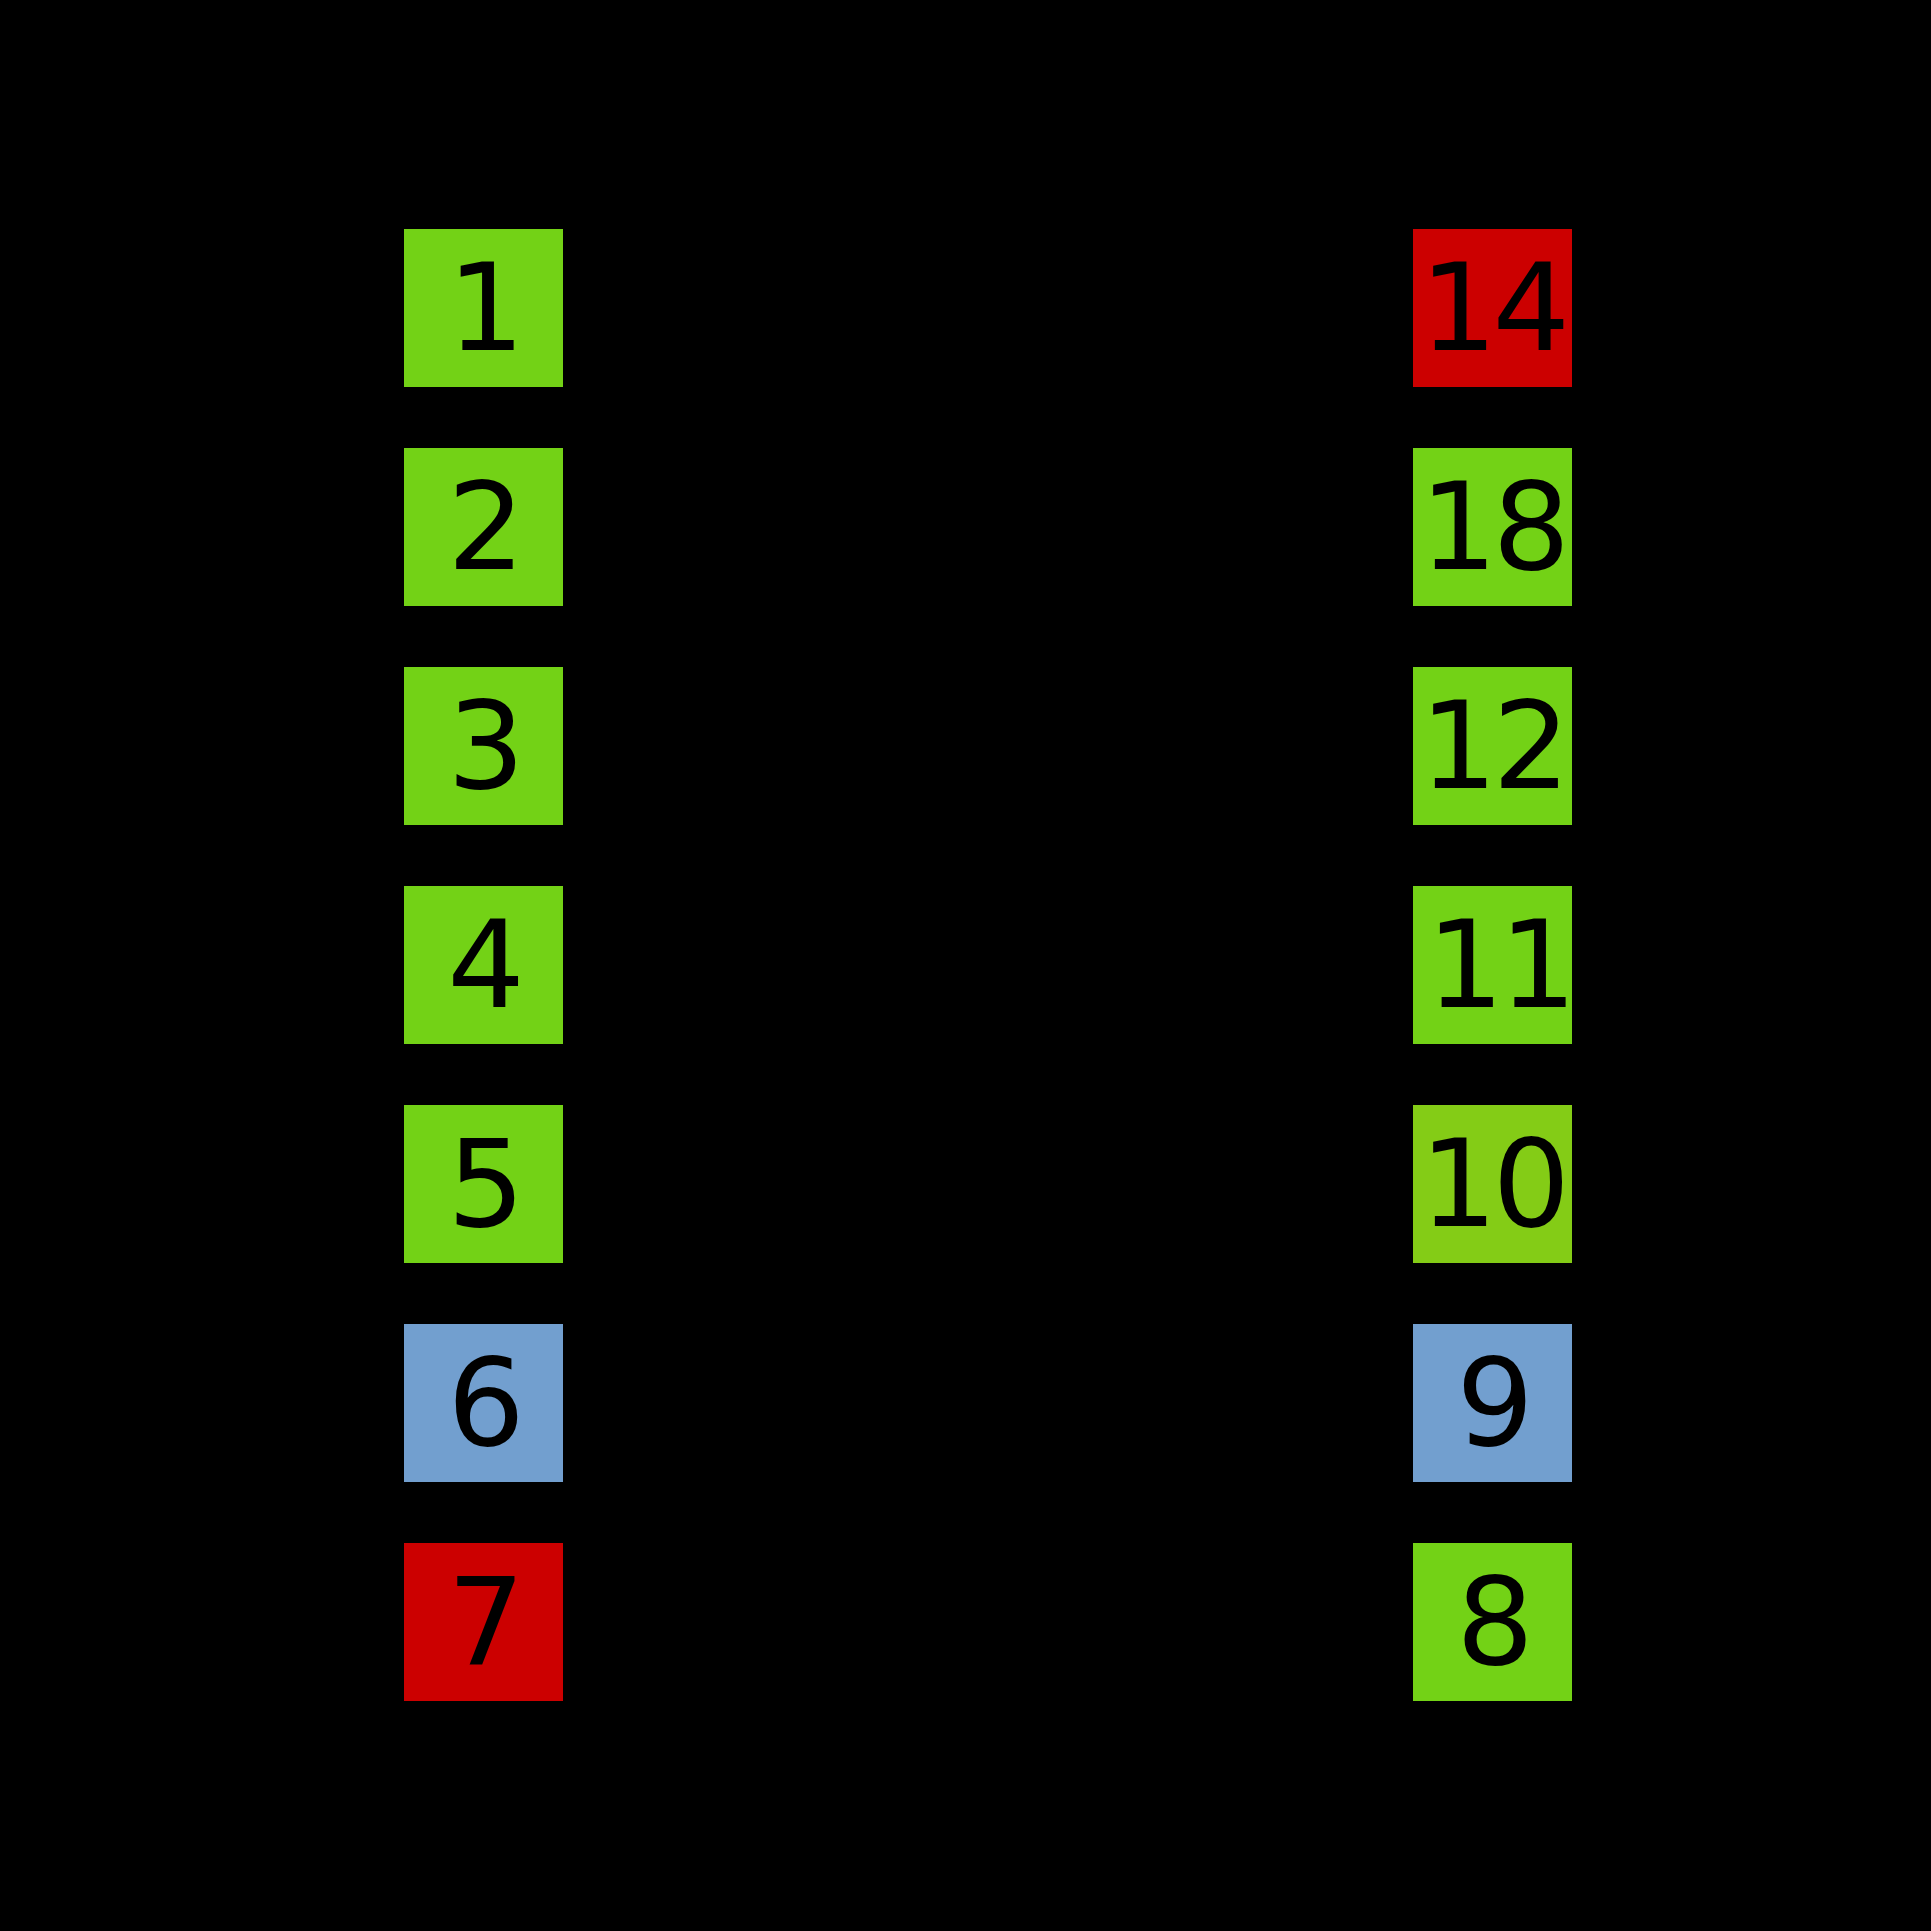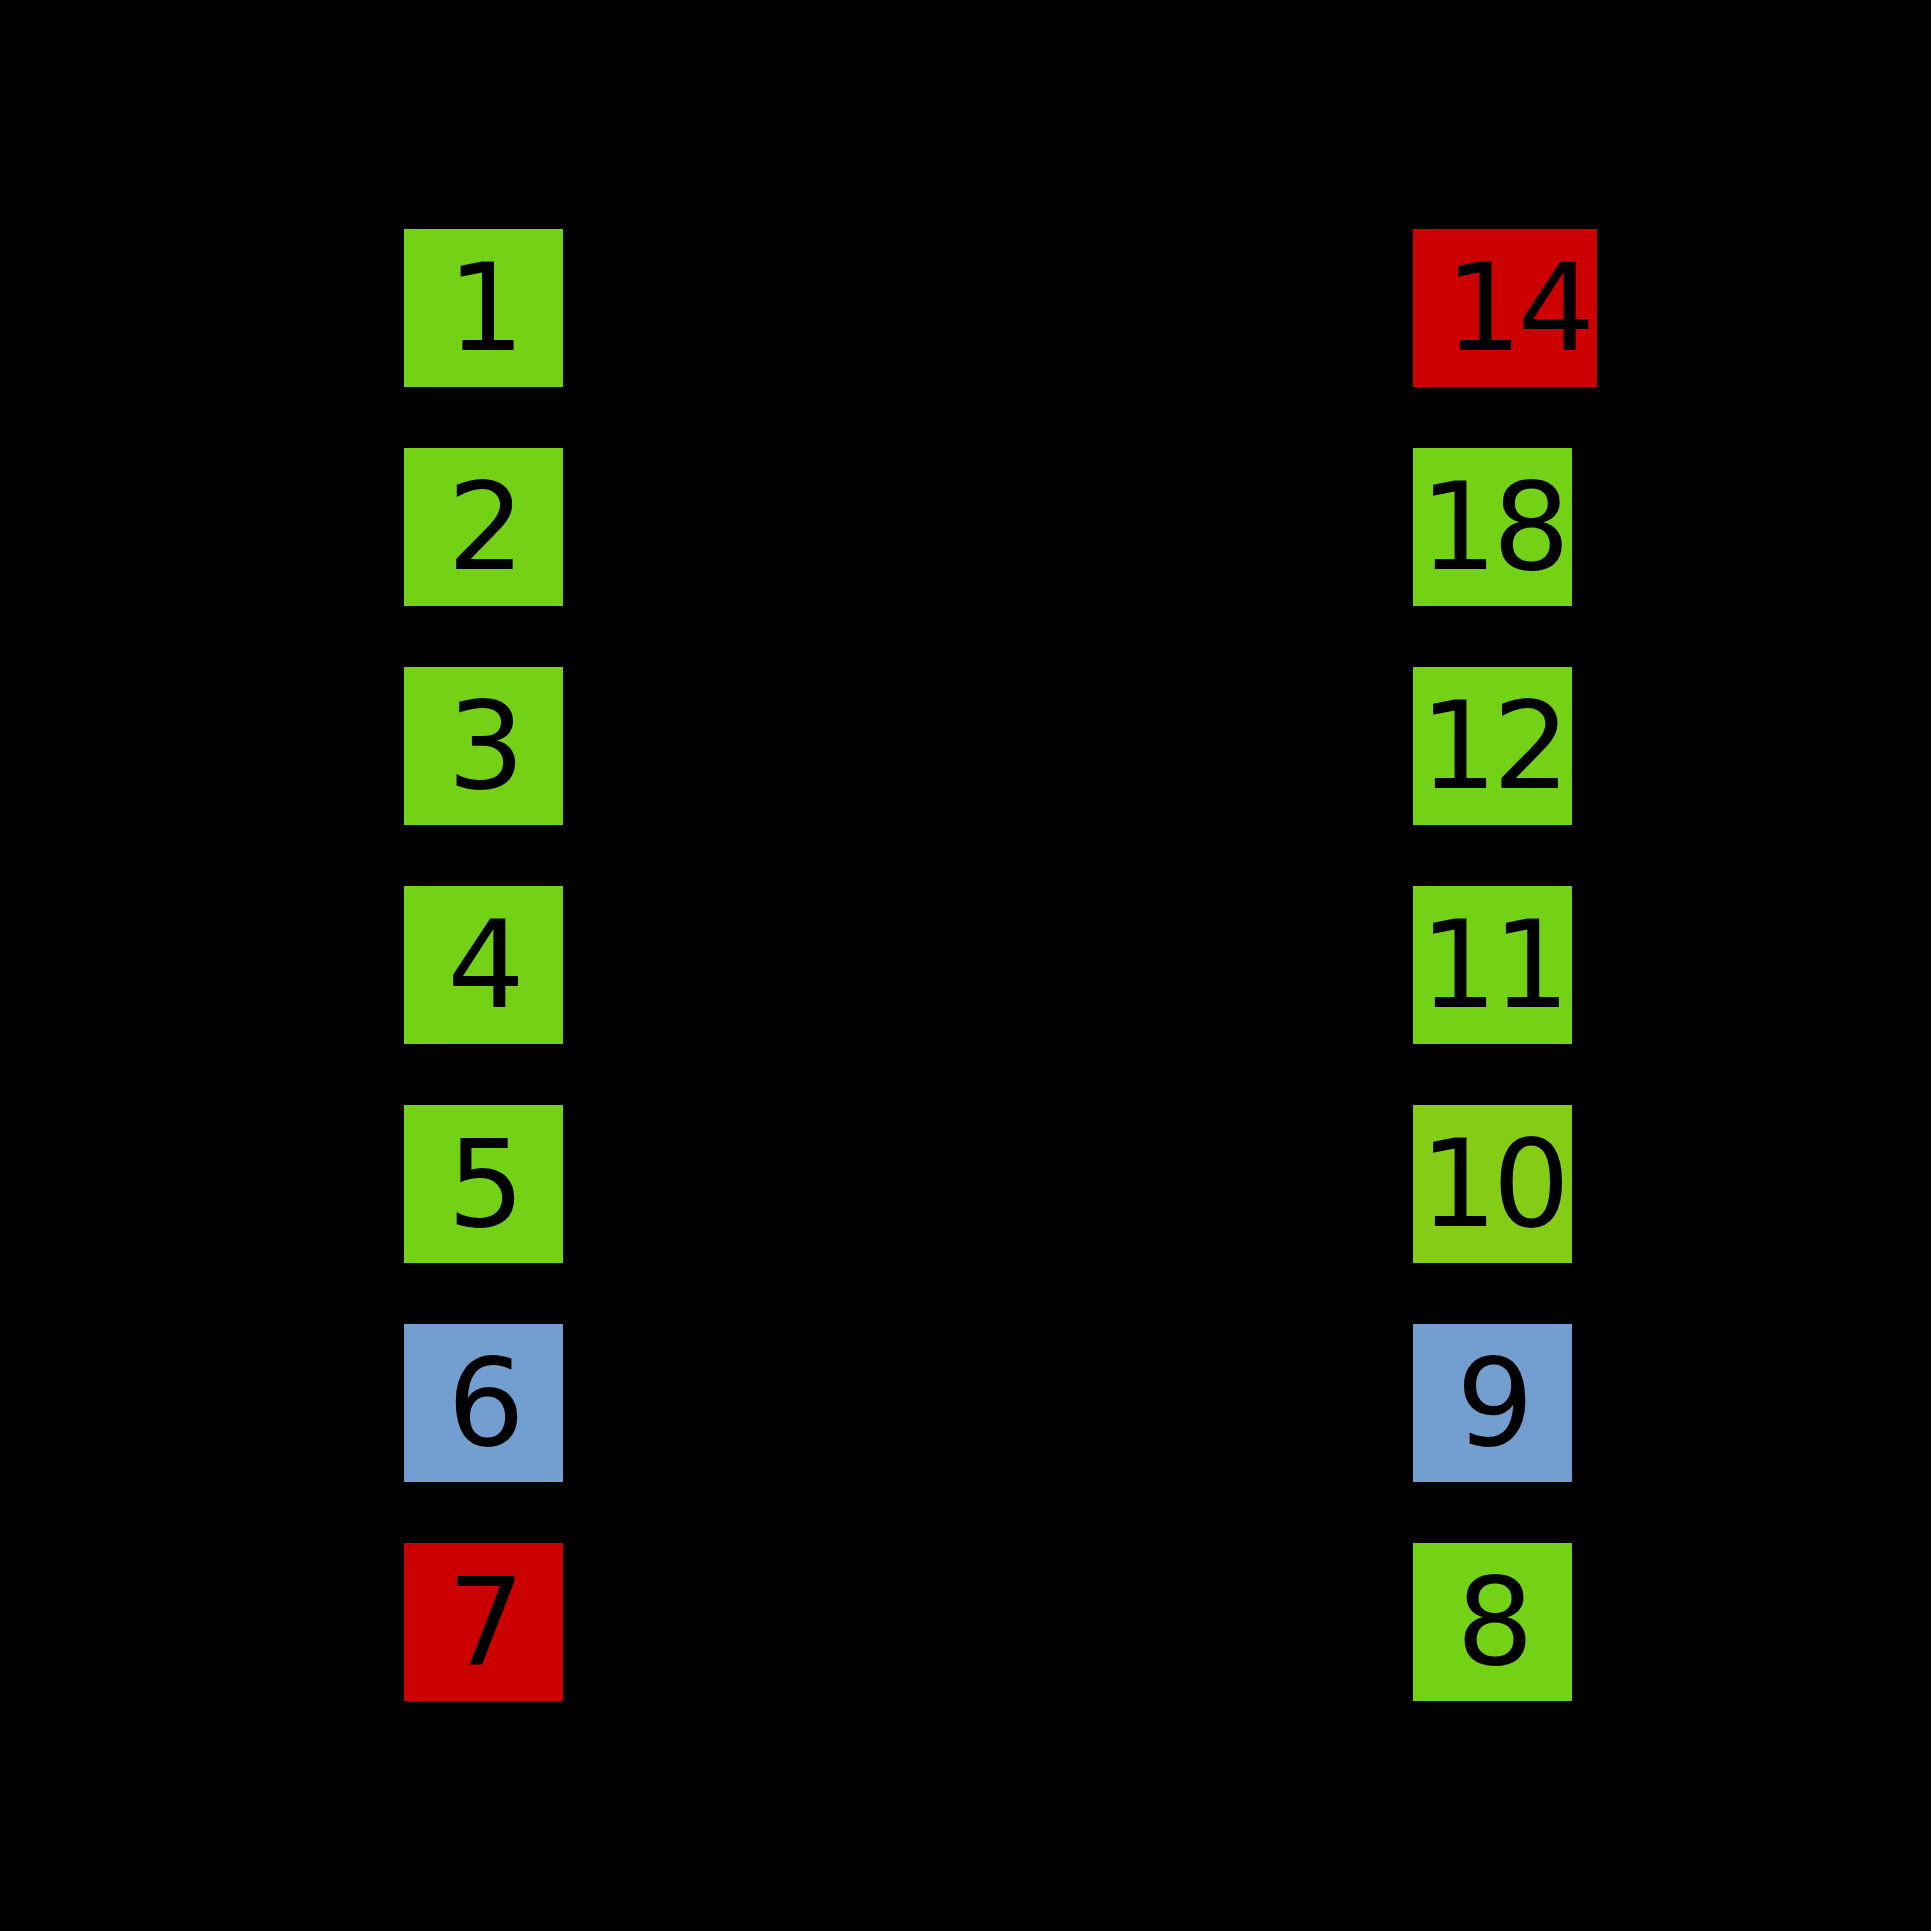--- a/index.html
+++ b/index.html
@@ -63,30 +63,30 @@
     </div>
     <div class="pin" style="background-color: rgb(114, 159, 207);">
       <span class="pin-label">6</span>
     </div>
     <div class="pin" style="background-color: rgb(204, 0, 0);">
       <span class="pin-label">7</span>
     </div>
   </div>
 
   <div class="pin-column right">
-    <div class="pin" style="background-color: rgb(204, 0, 0); padding-left: 25px;">
+    <div class="pin" style="background-color: rgb(204, 0, 0);">
       <span class="pin-label">14</span>
     </div>
     <div class="pin" style="background-color: rgb(115, 210, 22);">
       <span class="pin-label">18</span>
     </div>
     <div class="pin" style="background-color: rgb(115, 210, 22); text-align: center;">
       <span class="pin-label">12</span>
     </div>
-    <div class="pin" style="background-color: rgb(115, 210, 22);">
+    <div class="pin" style="background-color: rgb(115, 210, 22); justify-content: flex-end;">
       <span class="pin-label">11</span>
     </div>
     <div class="pin" style="background-color: #84cc16;">
       <span class="pin-label">10</span>
     </div>
     <div class="pin" style="background-color: rgb(114, 159, 207);">
       <span class="pin-label">9</span>
     </div>
     <div class="pin" style="background-color: rgb(115, 210, 22);">
       <span class="pin-label">8</span>

